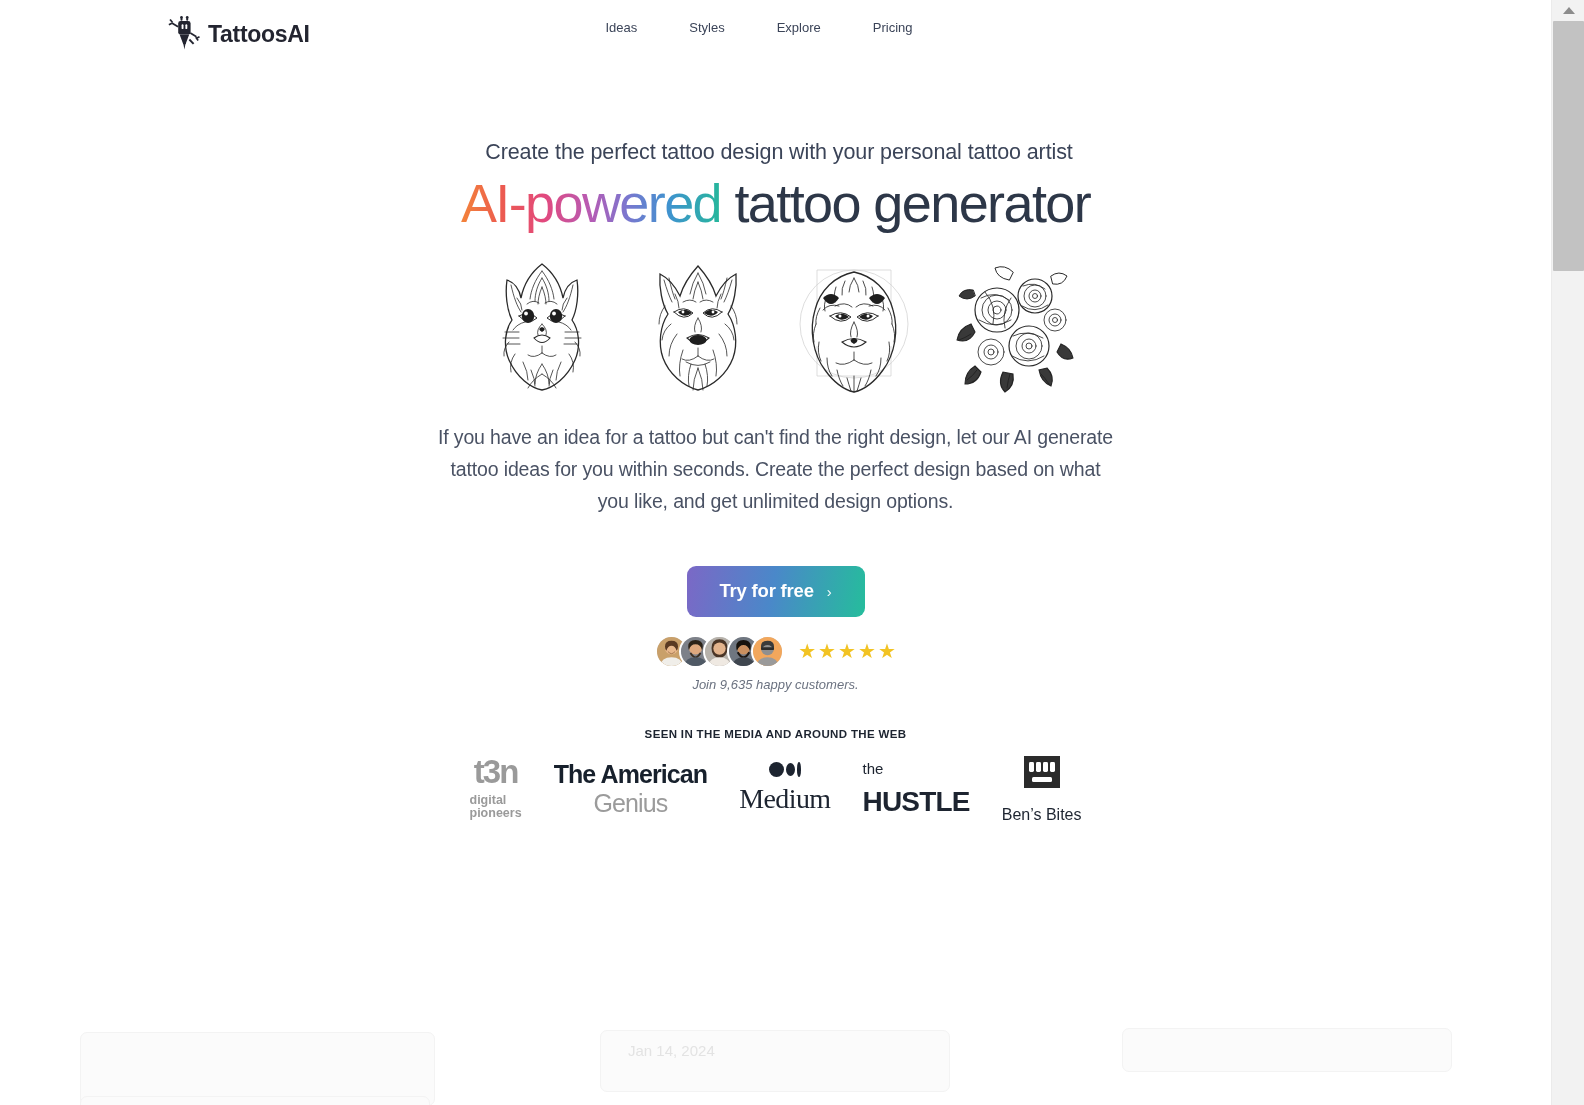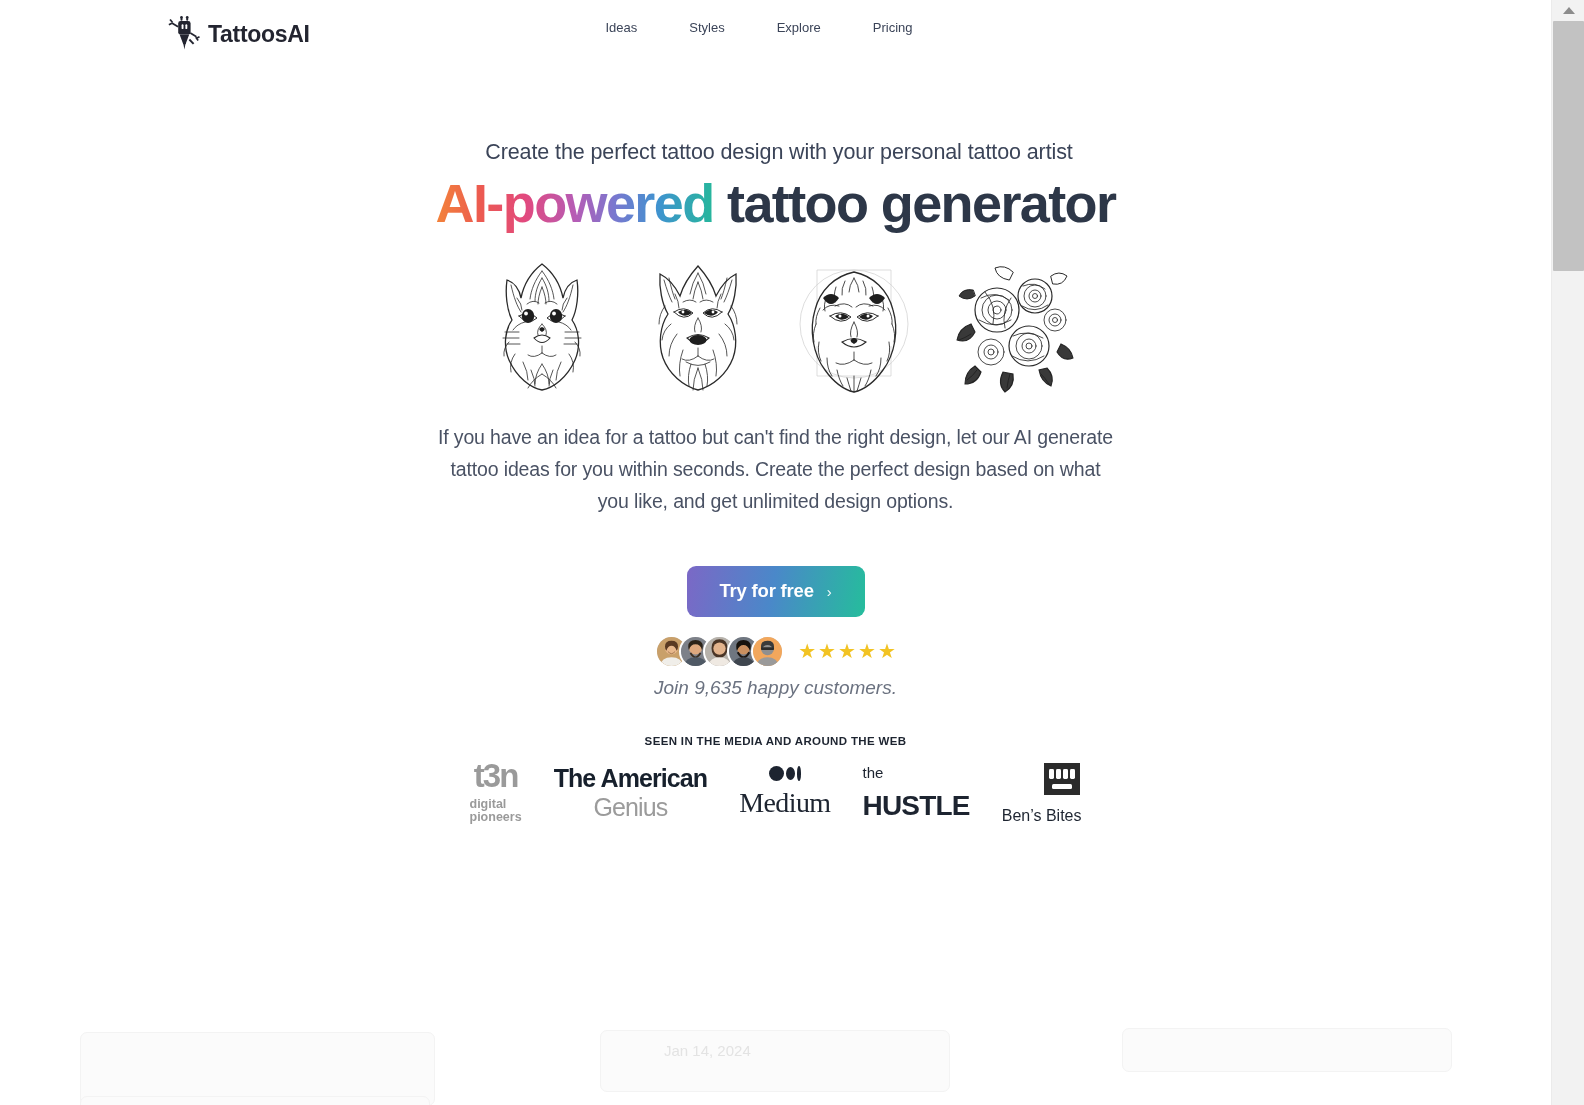--- a/index.html
+++ b/index.html
@@ -81,21 +81,21 @@
     font-size: 21.5px;
     color: #3b4458;
     font-weight: 400;
     letter-spacing: -0.1px;
     padding-left: 7px;
   }
 
   .hero-title {
     margin-top: 9px;
     font-size: 54px;
-    font-weight: 700;
+    font-weight: 400;
     color: #2d3748;
     letter-spacing: -1.6px;
     line-height: 1.08;
   }
 
   .grad-text {
     background: linear-gradient(90deg,
       #f3833a 0%,
       #ec5a50 16%,
       #e2497e 32%,
@@ -181,21 +181,21 @@
   .avatar:first-child { margin-left: 0; }
 
   .avatar svg { display:block; width:100%; height:100%; }
 
   .stars { display: flex; gap: 2px; }
   .star { font-size: 20px; line-height: 1; color: #f2c323; }
 
   .proof-note {
     margin-top: 9px;
     text-align: center;
-    font-size: 19px;
+    font-size: 13px;
     font-style: italic;
     color: #6b7280;
   }
 
   
   .stats {
     margin-top: 112px;
     text-align: center;
     font-size: 53px;
     font-weight: 700;
@@ -239,21 +239,21 @@
   .medium-dots { display: flex; align-items: center; gap: 2px; }
   .md-d1 { width: 15px; height: 15px; border-radius: 50%; background: #1d2430; }
   .md-d2 { width: 9px; height: 13px; border-radius: 50%; background: #1d2430; }
   .md-d3 { width: 4px; height: 15px; border-radius: 45%; background: #1d2430; }
   .medium-word { font-family: "Liberation Serif", serif; font-size: 28px; color: #1d2430; letter-spacing: -0.6px; }
 
   .logo-hustle { display: flex; align-items: flex-start; gap: 9px; }
   .hustle-the { font-size: 15px; color: #1d2430; font-weight: 400; }
   .hustle-word { font-size: 28px; font-weight: 700; color: #1d2430; letter-spacing: -0.8px; }
 
-  .logo-bens { display: flex; align-items: flex-end; gap: 10px; }
+  .logo-bens { display: flex; align-items: center; gap: 16px; }
   .bens-mark { width: 38px; height: 36px; display:block; }
   .bens-word { font-size: 16px; color: #1d2430; }
 
   
   .ghost-layer {
     position: absolute;
     left: 0; right: 0;
     top: 1018px;
     height: 90px;
     pointer-events: none;
@@ -266,21 +266,20 @@
   }
   .g1 { left: 80px;  top: 14px;  width: 355px; height: 74px; }
   .g2 { left: 600px; top: 12px;  width: 350px; height: 62px; }
   .g3 { left: 1122px; top: 10px; width: 330px; height: 44px; }
   .g4 { left: 80px;  top: 78px;  width: 350px; height: 30px; }
 
   .ghost-text {
     position: absolute;
     color: #e3e3e3;
     font-size: 15px;
-    margin-left: 36px;
   }
   .gt1 { left: 628px; top: 24px; }
 
   
   .scrollbar {
     position: absolute;
     top: 0; right: 0;
     width: 33px;
     height: 1105px;
     background: #f2f2f2;

